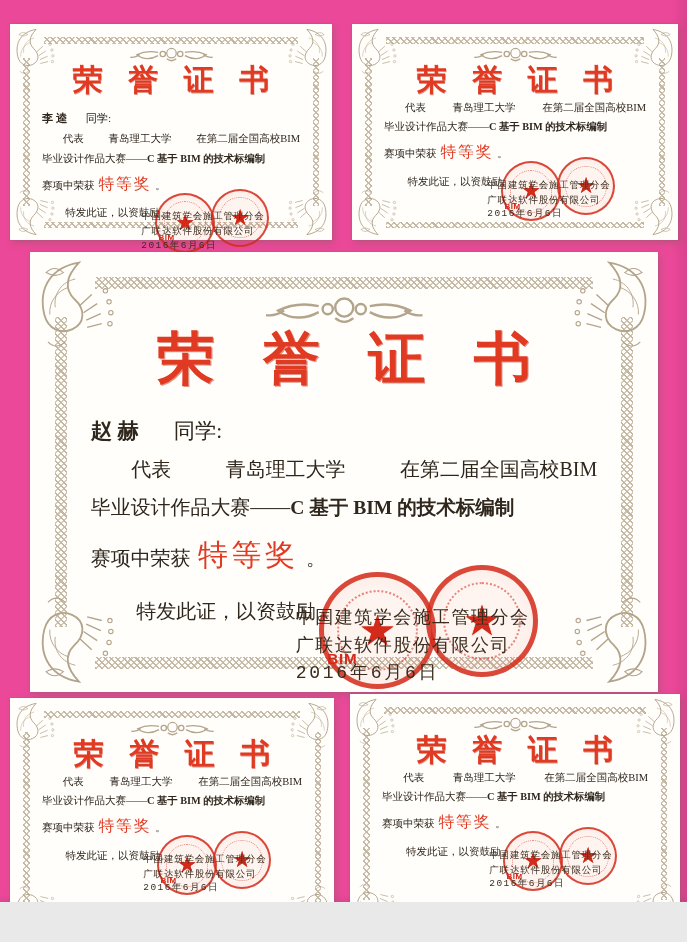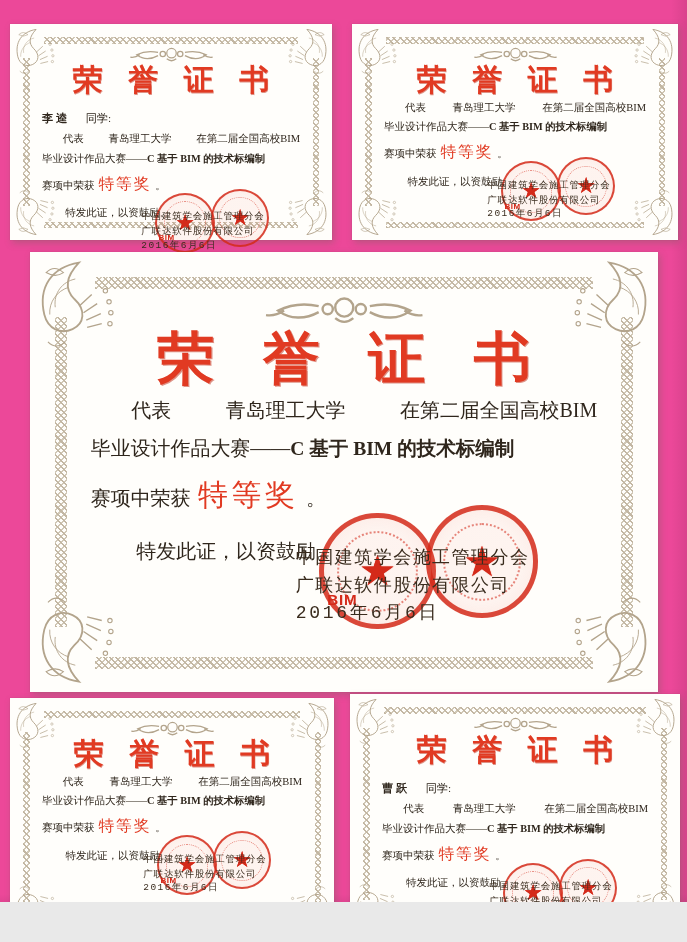--- a/index.html
+++ b/index.html
@@ -231,20 +231,23 @@
     <svg class="corner br" viewBox="0 0 100 100">
         <use href="#paisley"></use>
       </svg>
 
     <div class="content">
       <svg class="ornament" viewBox="0 0 120 22">
           <use href="#flourish"></use>
         </svg>
       <div class="title">荣 誉 证 书</div>
 
+      <div class="line name-line">
+        <span class="student-name">赵赫</span><span>同学:</span>
+      </div>
 
       <div class="line l2">
         <span class="represent">代表</span>
         <span class="university">青岛理工大学</span>
         <span class="intro">在第二届全国高校BIM</span>
       </div>
 
       <div class="line l3">
         <span>毕业设计作品大赛——</span><span class="project">C 基于 BIM 的技术标编制</span>
       </div>
@@ -343,23 +346,20 @@
     <svg class="corner br" viewBox="0 0 100 100">
         <use href="#paisley"></use>
       </svg>
 
     <div class="content">
       <svg class="ornament" viewBox="0 0 120 22">
           <use href="#flourish"></use>
         </svg>
       <div class="title">荣 誉 证 书</div>
 
-      <div class="line name-line">
-        <span class="student-name">曹跃</span><span>同学:</span>
-      </div>
 
       <div class="line l2">
         <span class="represent">代表</span>
         <span class="university">青岛理工大学</span>
         <span class="intro">在第二届全国高校BIM</span>
       </div>
 
       <div class="line l3">
         <span>毕业设计作品大赛——</span><span class="project">C 基于 BIM 的技术标编制</span>
       </div>

